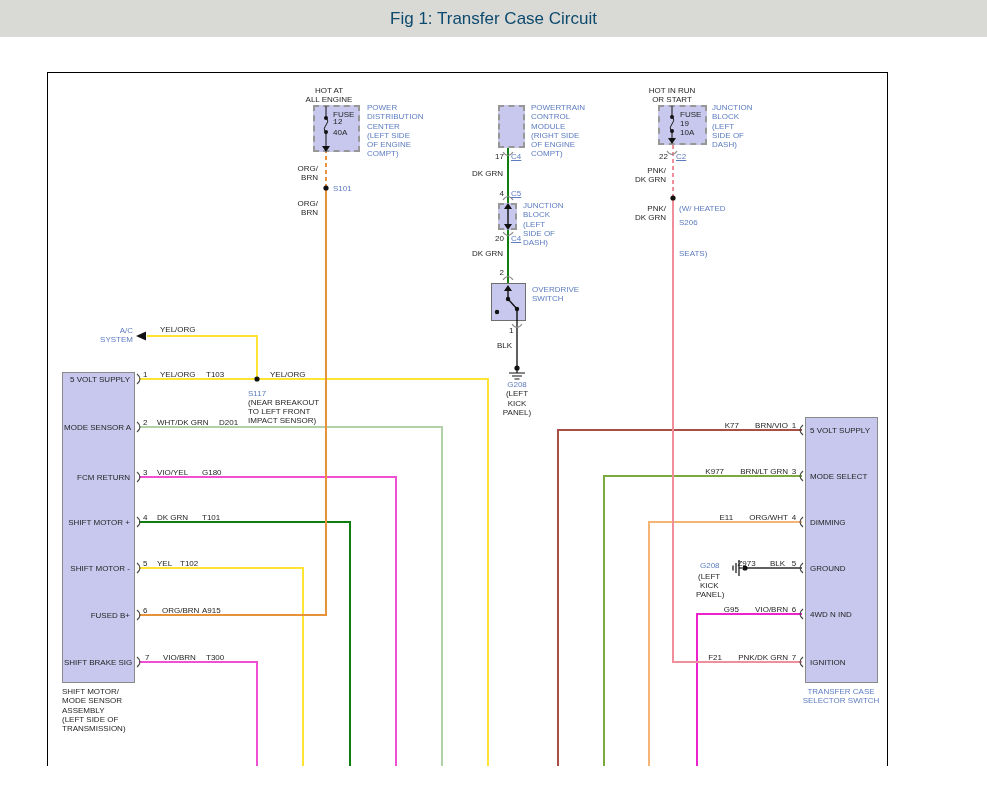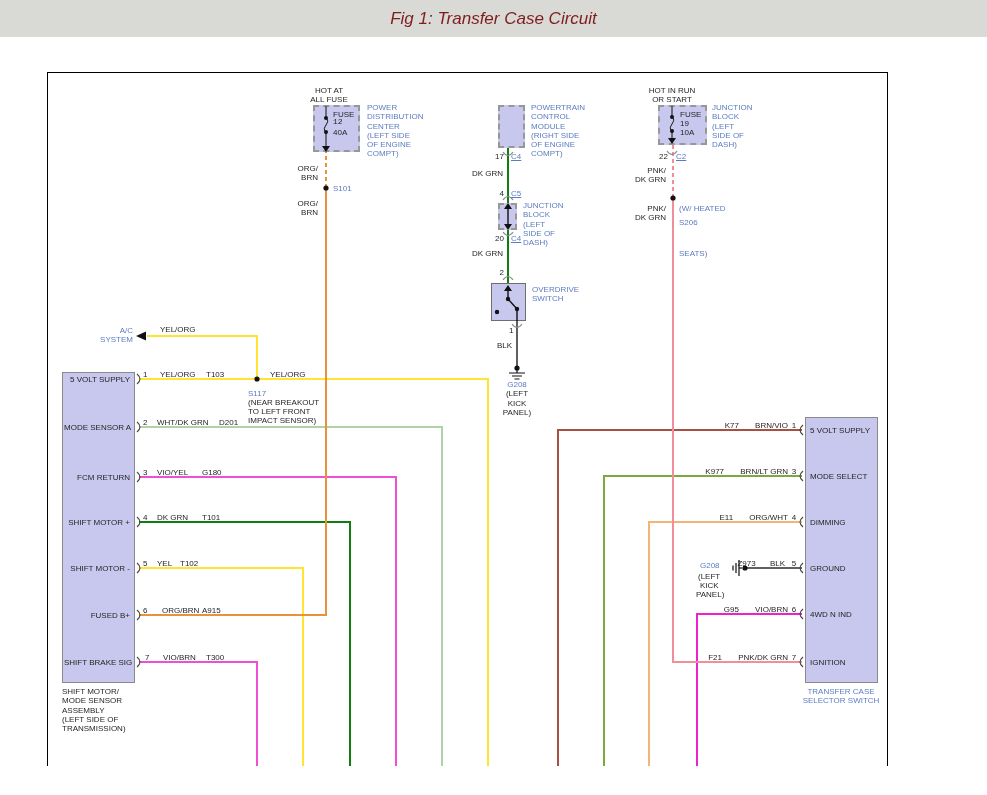--- a/index.html
+++ b/index.html
@@ -1,20 +1,20 @@
 <!DOCTYPE html>
 <html><head>
 <meta charset="utf-8">
 <style>
   html,body{margin:0;padding:0;}
   body{width:987px;height:795px;position:relative;background:#fff;
        font-family:"Liberation Sans",sans-serif;overflow:hidden;}
   #titlebar{position:absolute;left:0;top:0;width:987px;height:37px;background:#d9d9d6;}
   #titlebar .tt{position:absolute;left:0;top:0;width:100%;height:37px;line-height:37px;
-       text-align:center;font-size:17px;color:#7f1d1d;font-style:italic;}
+       text-align:center;font-size:17px;color:#0c4a6e;}
   #frame{position:absolute;left:47px;top:72px;width:841px;height:694px;box-sizing:border-box;
        border:1px solid #000;border-bottom:none;background:#fff;}
   .box{position:absolute;background:#c8c8ee;box-sizing:border-box;z-index:1;}
   .dashb{border:2px dashed #979797;}
   .solidb{border:1px solid #6e6e6e;}
   svg.wires{position:absolute;left:0;top:0;z-index:2;pointer-events:none;}
   .t{position:absolute;font-size:8px;line-height:9px;color:#1f1f1f;white-space:nowrap;z-index:3;}
   .b{color:#5c7cc0;}
   .lk{color:#5c7cc0;text-decoration:underline;}
   .rt{text-align:right;}
@@ -133,21 +133,21 @@
     <path d="M803,425 Q797,430 803,435"></path>
       <path d="M803,471 Q797,476 803,481"></path>
     <path d="M803,517 Q797,522 803,527"></path>
       <path d="M803,563 Q797,568 803,573"></path>
     <path d="M803,609 Q797,614 803,619"></path>
       <path d="M803,657 Q797,662 803,667"></path>
   </g>
 </svg>
 
 <div class="t ctr" style="left:299px;top:86px;width:60px;">HOT AT</div>
-<div class="t ctr" style="left:299px;top:95px;width:60px;">ALL FUSE</div>
+<div class="t ctr" style="left:299px;top:95px;width:60px;">ALL ENGINE</div>
 <div class="t" style="left:333px;top:110px;">FUSE</div>
 <div class="t" style="left:333px;top:117px;font-family:Liberation Mono, monospace;">12</div>
 <div class="t" style="left:333px;top:128px;">40A</div>
 <div class="t b ml" style="left:367px;top:103px;">
   <div>POWER</div>
     <div>DISTRIBUTION</div>
   <div>CENTER</div>
     <div>(LEFT SIDE</div>
   <div>OF ENGINE</div>
     <div>COMPT)</div>

